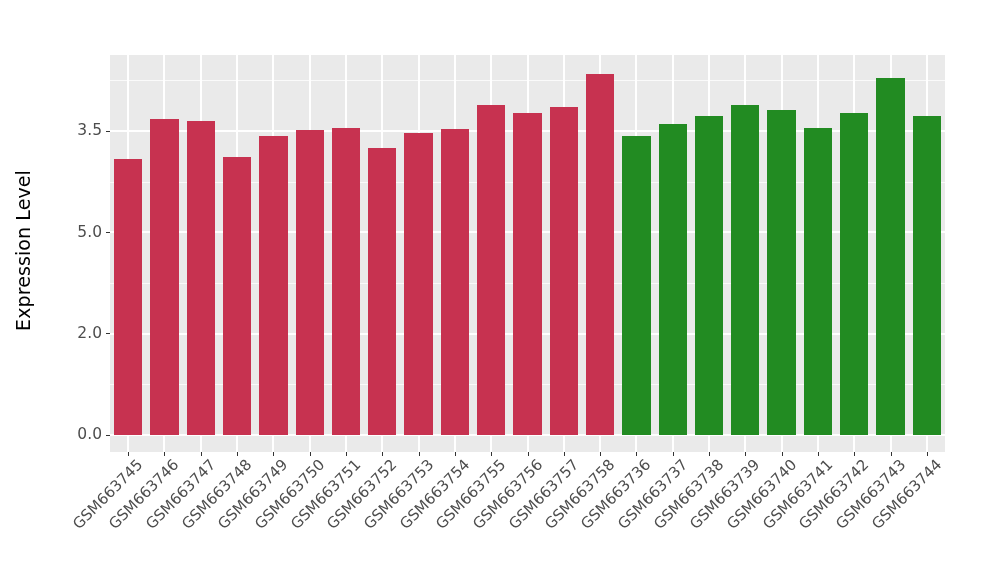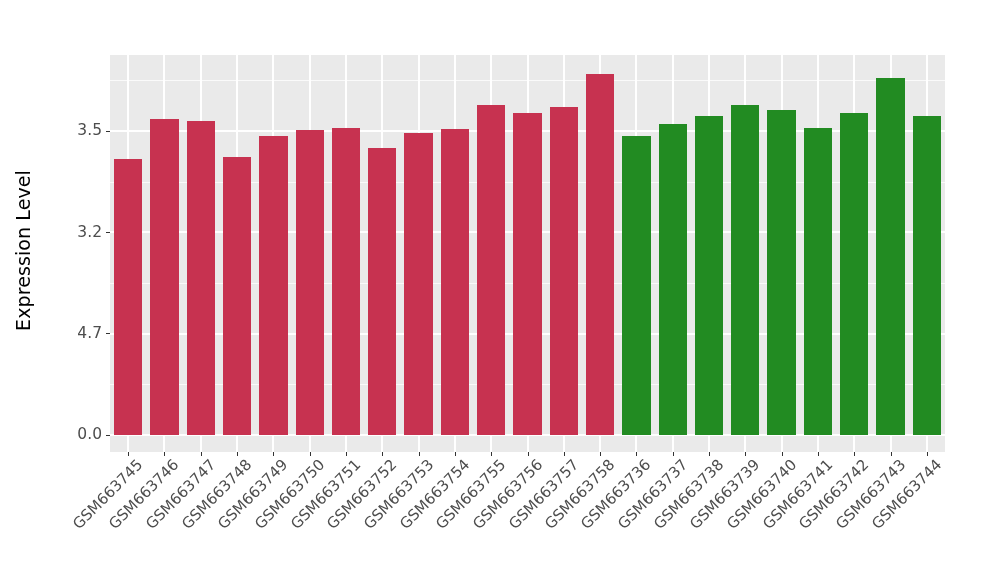--- a/index.html
+++ b/index.html
@@ -153,25 +153,25 @@
   <div id="ylabel-wrap">
     <div id="ylabel">Expression Level</div>
   </div>
 
   <div id="yaxis">
       <div class="ytick" style="top: 380px;">
         <span class="ytick-text">0.0</span>
         <span class="ytick-mark"></span>
       </div>
       <div class="ytick" style="top: 278.667px;">
-        <span class="ytick-text">4.7</span>
+        <span class="ytick-text">2.0</span>
         <span class="ytick-mark"></span>
       </div>
       <div class="ytick" style="top: 177.333px;">
-        <span class="ytick-text">3.2</span>
+        <span class="ytick-text">5.0</span>
         <span class="ytick-mark"></span>
       </div>
       <div class="ytick" style="top: 76px;">
         <span class="ytick-text">3.5</span>
         <span class="ytick-mark"></span>
       </div>
     </div>
 
   <div id="panel">
     <div id="gridlines">

